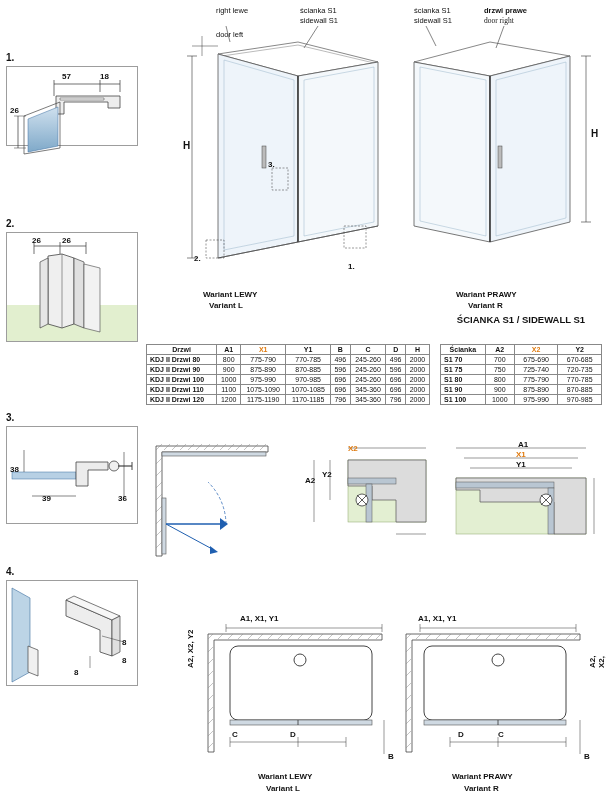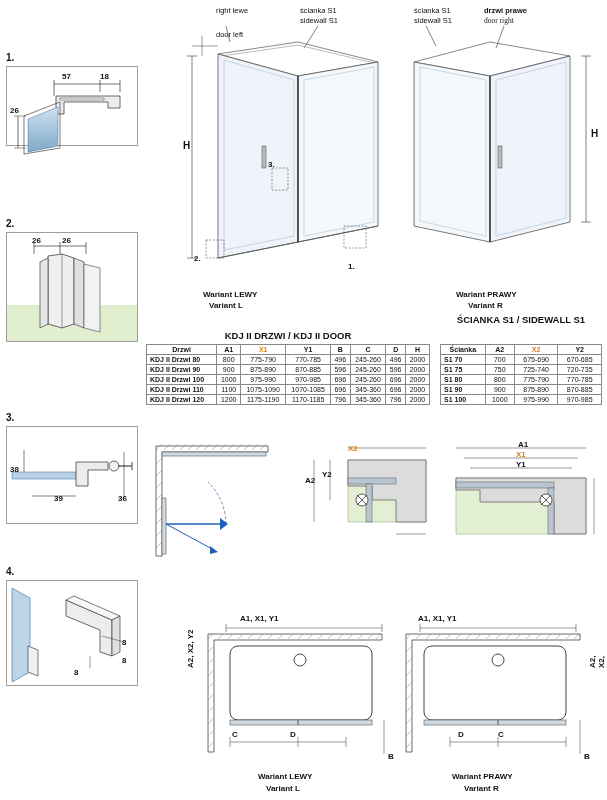--- a/index.html
+++ b/index.html
@@ -96,21 +96,21 @@
 
     <circle cx="110" cy="44" r="5" fill="#f0f0f0" stroke="#444" stroke-width="0.8"></circle>
     <line x1="114" y1="44" x2="128" y2="44" stroke="#444" stroke-width="1.2"></line>
     <line x1="128" y1="40" x2="128" y2="48" stroke="#444" stroke-width="1"></line>
 
     <line x1="20" y1="28" x2="20" y2="50" stroke="#333" stroke-width="0.6"></line>
     <line x1="28" y1="74" x2="72" y2="74" stroke="#333" stroke-width="0.6"></line>
     <line x1="120" y1="30" x2="120" y2="76" stroke="#333" stroke-width="0.6"></line>
   </svg>
   <div class="num" style="left:10px; top:465px; font-size:8px;">38</div>
-  <div class="num" style="left:54px; top:494px; font-size:8px;">39</div>
+  <div class="num" style="left:42px; top:494px; font-size:8px;">39</div>
   <div class="num" style="left:118px; top:494px; font-size:8px;">36</div>
 
   <div class="fignum" style="left:6px; top:566px;">4.</div>
   <div class="figbox" style="left:6px; top:580px; width:132px; height:106px;"></div>
   <svg width="140" height="112" style="left:4px; top:576px;">
 
     <path d="M8 12 L26 22 L26 96 L8 106 Z" fill="#bcd4e6" stroke="#3c6fa0" stroke-width="0.6"></path>
     <path d="M24 70 L34 74 L34 100 L24 96 Z" fill="#f0f0f0" stroke="#444" stroke-width="0.7"></path>
 
     <path d="M62 24 L108 44 L108 80 L96 76 L96 54 L62 40 Z" fill="#ededed" stroke="#444" stroke-width="0.8"></path>
@@ -187,21 +187,20 @@
     <rect x="98" y="120" width="4" height="22" fill="#bbb" stroke="#444" stroke-width="0.5"></rect>
 
     <line x1="186" y1="30" x2="186" y2="196" stroke="#333" stroke-width="0.6"></line>
     <line x1="181" y1="30" x2="191" y2="30" stroke="#333" stroke-width="0.6"></line>
     <line x1="181" y1="196" x2="191" y2="196" stroke="#333" stroke-width="0.6"></line>
   </svg>
   <div class="num" style="left:591px; top:128px; font-size:10px;">H</div>
   <div class="lbl b" style="left:456px; top:290px; font-size:8px;">Wariant PRAWY</div>
   <div class="lbl b" style="left:468px; top:301px; font-size:8px;">Variant R</div>
 
-  <div class="tbl-title" style="position:absolute; left:146px; top:330px; width:284px;">KDJ II DRZWI / KDJ II DOOR</div>
   <table id="door-table" style="position:absolute; left:146px; top:344px; width:284px;">
     <thead>
         <tr class="hdr">
           <td>Drzwi</td>
           <td>A1</td>
           <td class="orange">X1</td>
           <td>Y1</td>
           <td>B</td>
           <td>C</td>
           <td>D</td>

